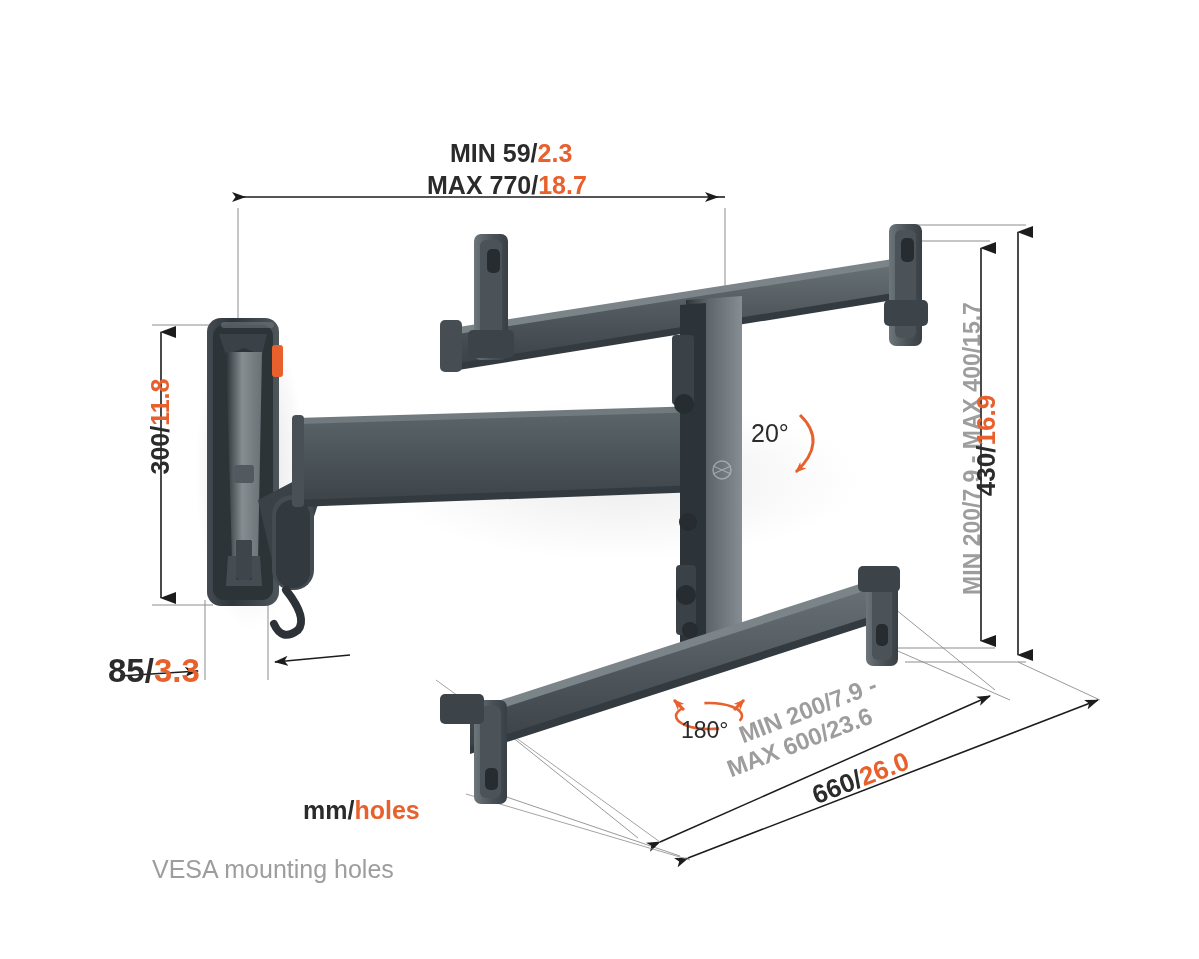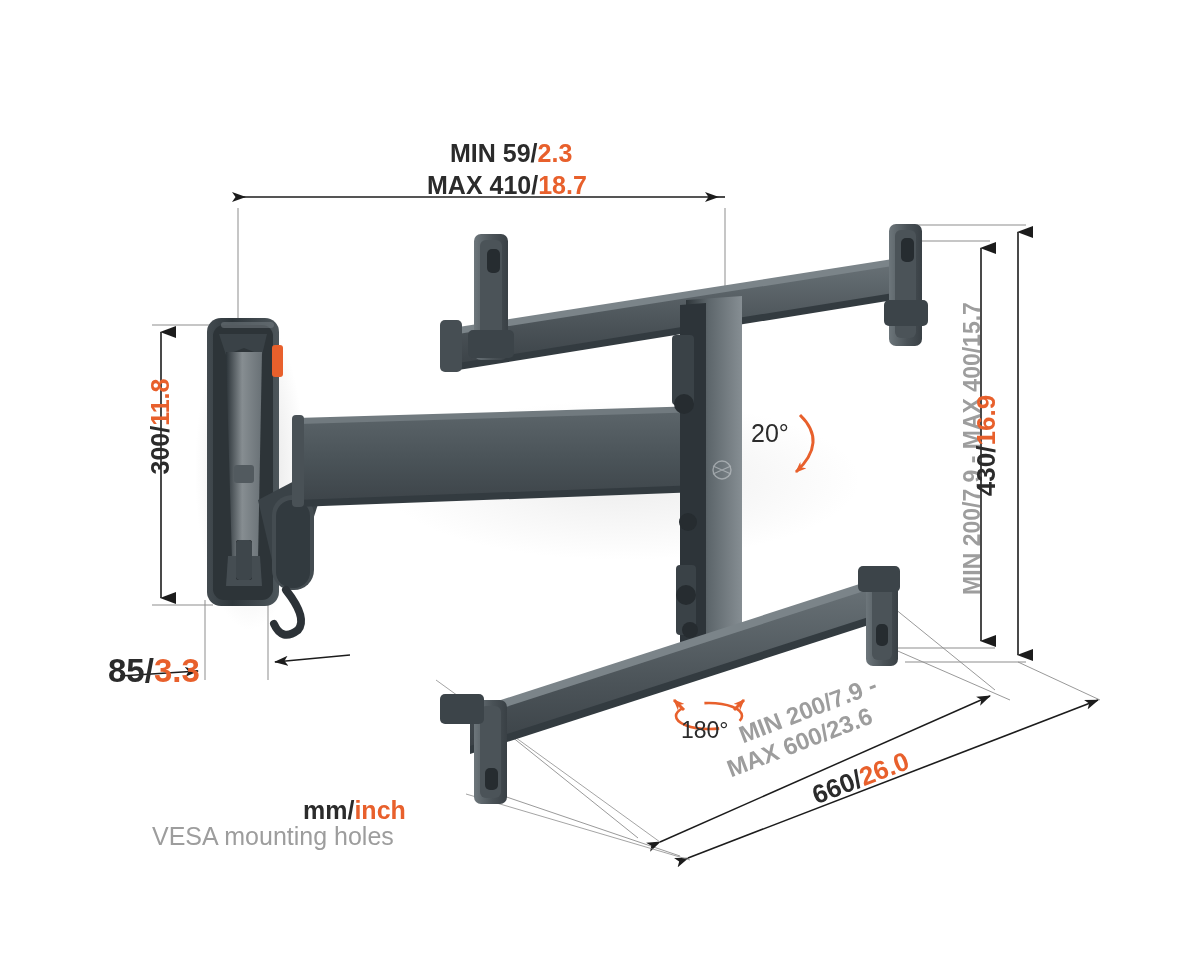--- a/index.html
+++ b/index.html
@@ -218,21 +218,21 @@
     <path d="M684,710 L674,700" marker-end="url(#arrOr)" stroke-width="3"></path>
     <path d="M734,710 L744,700" marker-end="url(#arrOr)" stroke-width="3"></path>
   </g>
 </svg>
 
 <div class="lbl" style="left:450px;top:139px;font-size:25px;">
   <span class="mm">MIN</span><span class="mm">&nbsp;</span><span class="mm">59</span><span class="slash">/</span><span class="inch">2.3</span>
 </div>
 
 <div class="lbl" style="left:427px;top:171px;font-size:25px;">
-  <span class="mm">MAX</span><span class="mm">&nbsp;</span><span class="mm">410</span><span class="slash">/</span><span class="inch">18.7</span>
+  <span class="mm">MAX</span><span class="mm">&nbsp;</span><span class="mm">770</span><span class="slash">/</span><span class="inch">18.7</span>
 </div>
 
 <div class="lbl" style="left:90px;top:412px;font-size:25px;transform:rotate(-90deg);transform-origin:center;width:140px;text-align:center;">
   <span class="mm">300</span><span class="slash">/</span><span class="inch">11.8</span>
 </div>
 
 <div class="lbl" style="left:108px;top:652px;font-size:33px;">
   <span class="mm">85</span><span class="slash">/</span><span class="inch">3.3</span>
 </div>
 
@@ -248,18 +248,18 @@
 
 <div class="lbl" style="left:808px;top:782px;font-size:26px;transform:rotate(-21deg);transform-origin:left top;">
   <span class="mm">660</span><span class="slash">/</span><span class="inch">26.0</span>
 </div>
 
 <div class="lbl deg" style="left:751px;top:419px;font-size:25px;">20°</div>
 
 <div class="lbl deg" style="left:681px;top:717px;font-size:23px;">180°</div>
 
 <div class="lbl" style="left:303px;top:796px;font-size:25px;">
-  <span class="mm">mm</span><span class="slash">/</span><span class="inch">inch</span>
-</div>
-
-<div class="lbl gray" style="left:152px;top:822px;font-size:25px;font-weight:normal;">VESA mounting holes</div>
+  <span class="mm">mm</span><span class="slash">/</span><span class="inch">holes</span>
+</div>
+
+<div class="lbl gray" style="left:152px;top:855px;font-size:25px;font-weight:normal;">VESA mounting holes</div>
 
 </div>
 
 </body></html>

